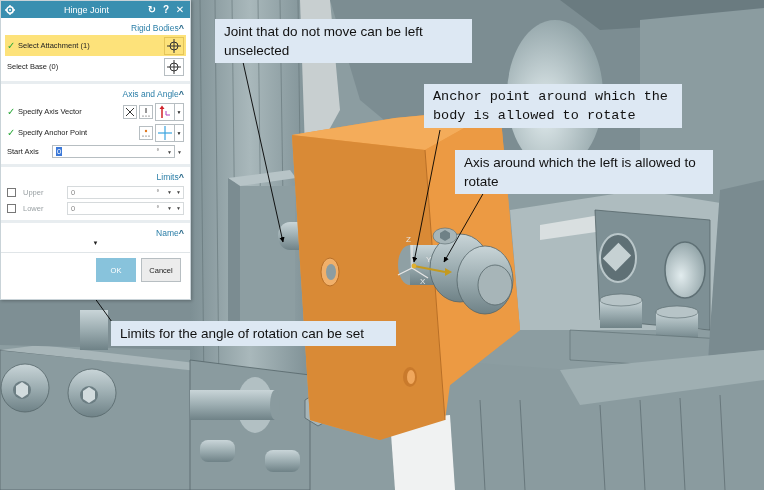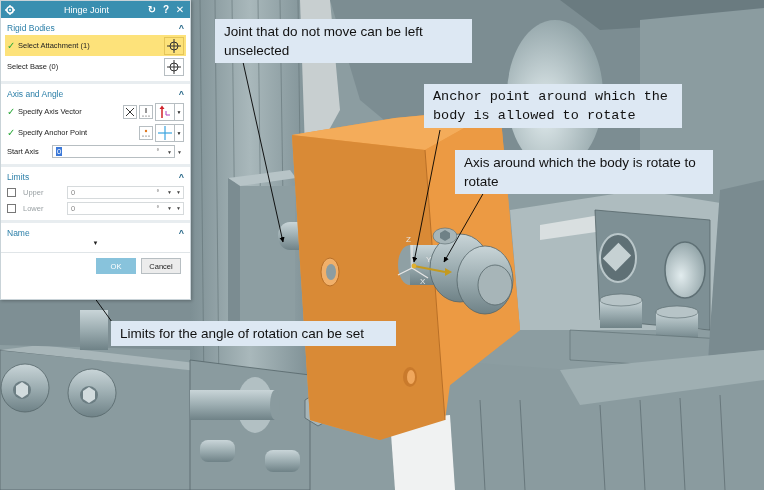--- a/index.html
+++ b/index.html
@@ -18,21 +18,21 @@
   }
   .titlebar {
     height: 17px; background: #3a8fb0; color: #fff; display: flex; align-items: center;
     padding: 0 4px; font-size: 9px;
   }
   .titlebar .gear { width: 10px; height: 10px; margin-right: 5px; display:inline-block; }
   .titlebar .title { flex: 1; margin-left: 44px; }
   .titlebar .tb-btn { width: 12px; text-align: center; font-weight: bold; font-size: 10px; cursor: pointer; margin-left: 2px; }
 
   .section { border-bottom: 3px solid #e8edf0; padding: 2px 6px 4px 6px; position: relative; }
-  .section-head { display: flex; justify-content: space-between; align-items: center; height: 15px; color: #2b7fa8; font-size: 8.5px; gap: 40px; }
+  .section-head { display: flex; justify-content: flex-end; align-items: center; height: 15px; color: #2b7fa8; font-size: 8.5px; }
   .section-head .chev { color: #2b6a8a; font-size: 9px; font-weight: bold; cursor: pointer; }
 
   .row { display: flex; align-items: center; height: 21px; position: relative; }
   .row.selected { background: #fde27a; margin: 0 -2px; padding: 0 2px; }
   .row .check { color: #2ba83a; font-size: 10px; width: 11px; font-weight: bold; }
   .row .label { flex: 1; font-size: 7.5px; white-space: nowrap; }
   .row .label.grey { color: #9aa1a4; }
 
   .icon-btn {
     width: 20px; height: 18px; border: 1px solid #b7bec2; background: #fff;
@@ -45,21 +45,21 @@
   .input {
     border: 1px solid #b7bec2; height: 13px; display: flex; align-items: center; font-size: 7.5px; padding-left: 3px; background: #fff;
   }
   .input.disabled { color: #888; border-color: #d6dadc; }
   .unit { font-size: 7px; color: #555; width: 14px; text-align: center; }
   .caret { font-size: 5px; color: #444; width: 9px; text-align:center; cursor:pointer; }
 
   .cb { width: 9px; height: 9px; border: 1px solid #777; background:#fff; margin-right: 7px; cursor:pointer; }
 
   .btn-row { display: flex; justify-content: flex-end; gap: 5px; padding: 5px 9px; }
-  .btn { width: 40px; height: 16px; font-size: 7.5px; display: flex; align-items: center; justify-content: center; cursor: pointer; }
+  .btn { width: 40px; height: 24px; font-size: 7.5px; display: flex; align-items: center; justify-content: center; cursor: pointer; }
   .btn.ok { background: #88c3dc; color: #fff; border: 1px solid #88c3dc; }
   .btn.cancel { background: #ececec; color: #222; border: 1px solid #b7bec2; }
 
   
   .callout {
     position: absolute; background: #dde8f3; color: #111; font-size: 13.5px; line-height: 19px;
     padding: 3px 9px; font-family: "Liberation Sans", "DejaVu Sans", sans-serif;
   }
 </style>
 </head>
@@ -350,14 +350,14 @@
   </div>
 
   <div class="btn-row">
     <div class="btn ok">OK</div>
     <div class="btn cancel">Cancel</div>
   </div>
 </div>
 
 <div class="callout" style="left:215px;top:19px;width:257px;">Joint that do not move can be left unselected</div>
 <div class="callout" style="left:424px;top:84px;width:258px;font-family:Liberation Mono, monospace;">Anchor point around which the body is allowed to rotate</div>
-<div class="callout" style="left:455px;top:150px;width:258px;">Axis around which the body is rotate to rotate</div>
+<div class="callout" style="left:455px;top:150px;width:258px;">Axis around which the left is allowed to rotate</div>
 <div class="callout" style="left:111px;top:321px;width:285px;">Limits for the angle of rotation can be set</div>
 
 </body></html>

